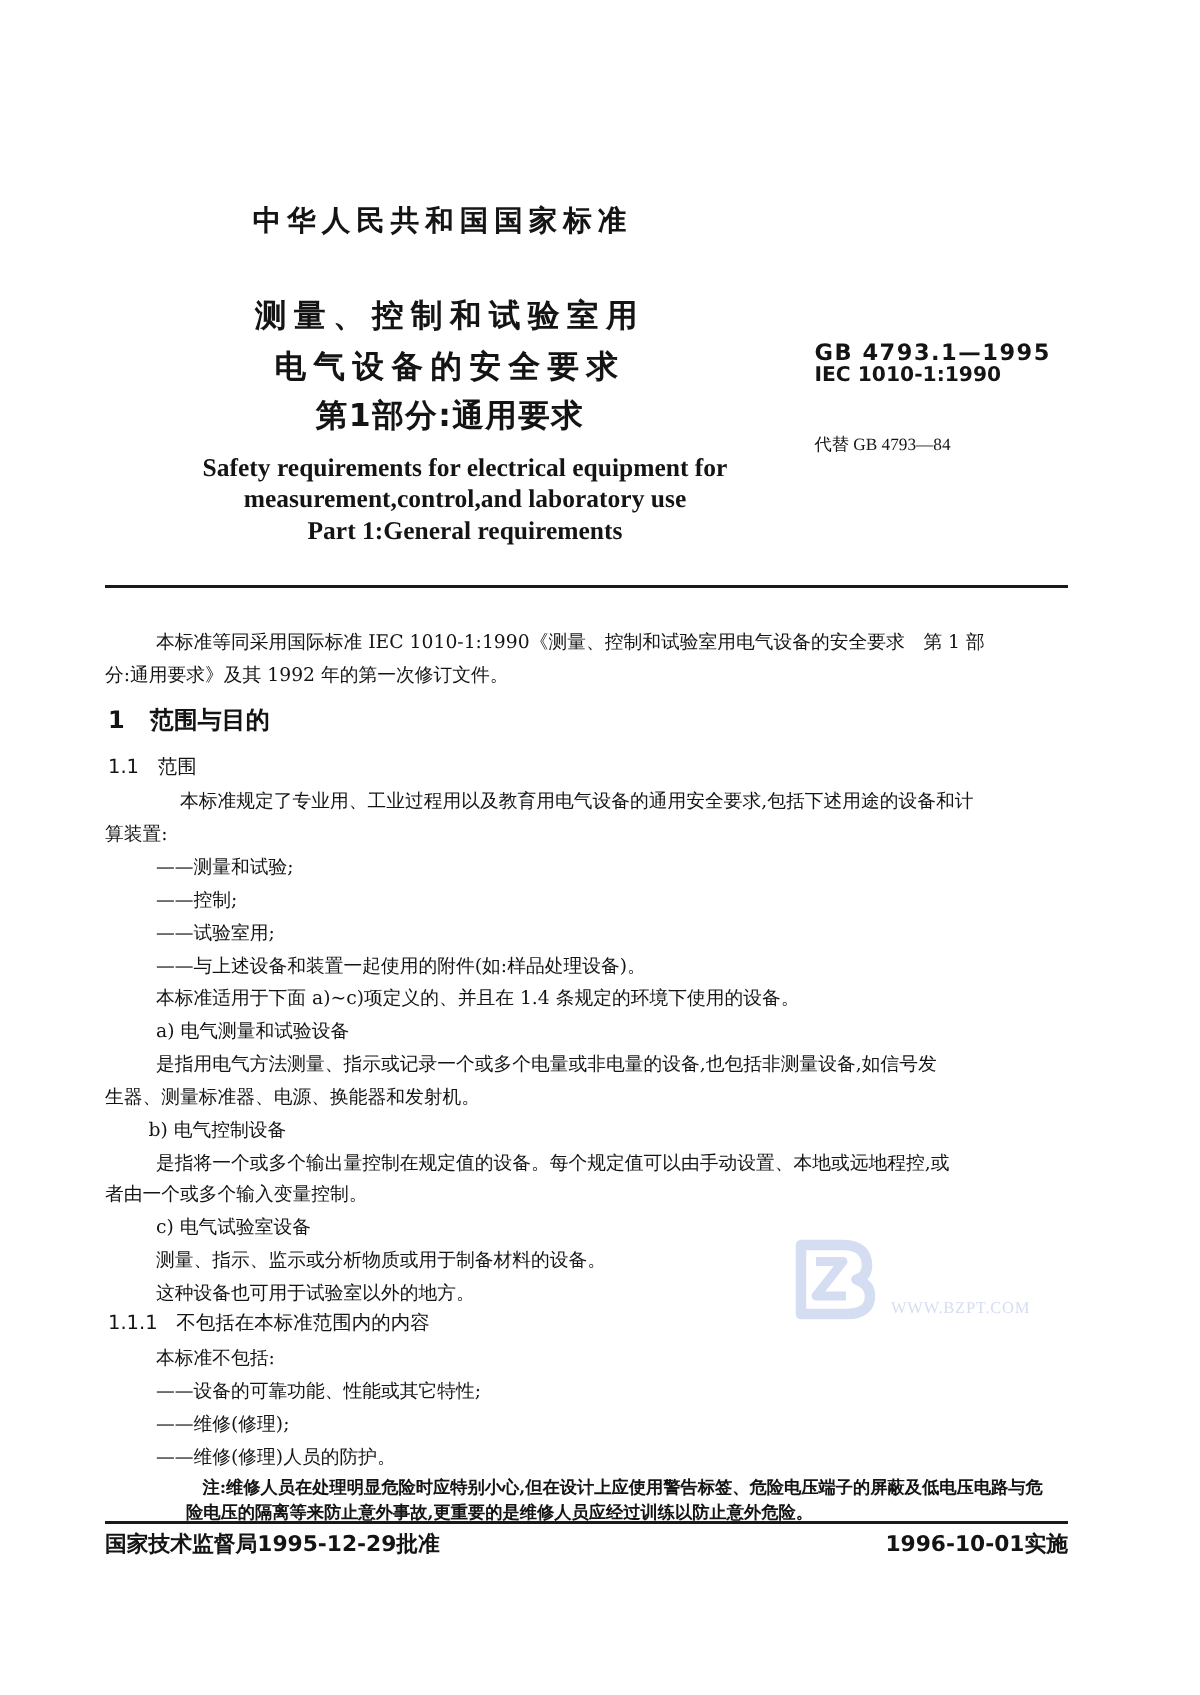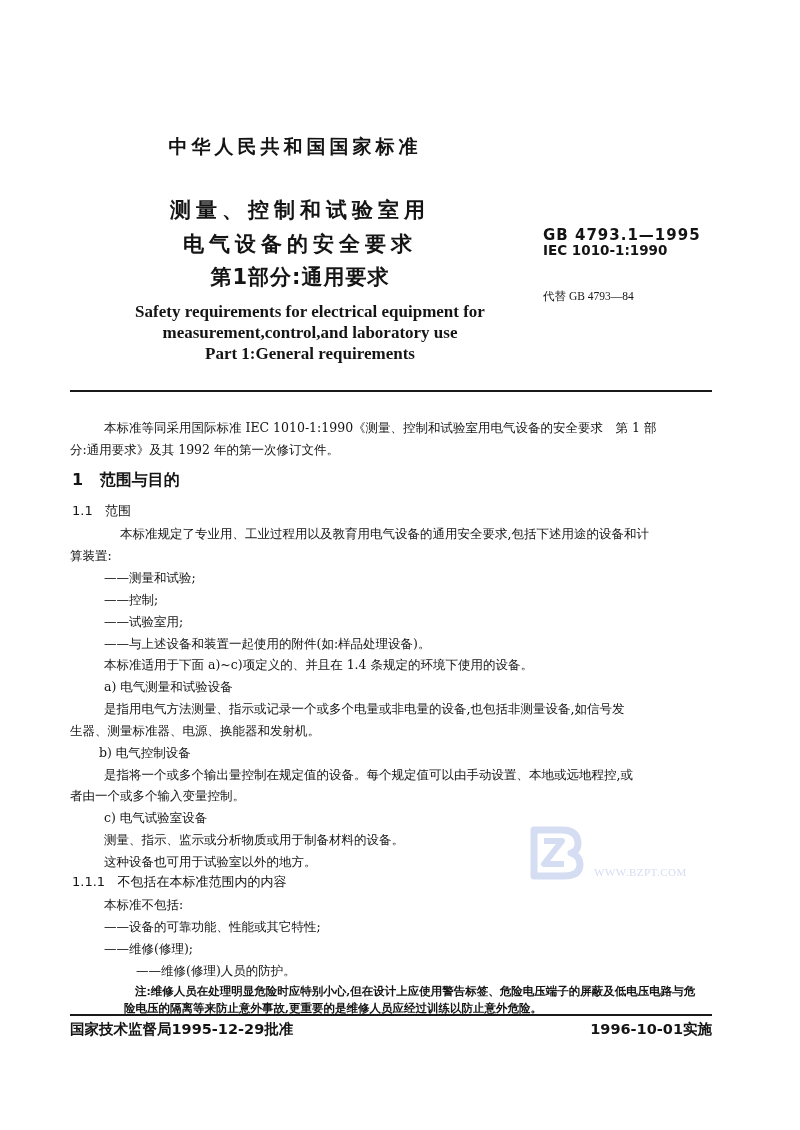--- a/index.html
+++ b/index.html
@@ -89,21 +89,21 @@
 <div class="abs p" style="left:104px; top:808px;">c) 电气试验室设备</div>
 <div class="abs p" style="left:104px; top:830px;">测量、指示、监示或分析物质或用于制备材料的设备。</div>
 <div class="abs p" style="left:104px; top:852px;">这种设备也可用于试验室以外的地方。</div>
 
 <div class="abs sans" style="left:72px; top:873px; font-size:13px;">
   <span>1.1.1</span>&nbsp;&nbsp;&nbsp;<span>不包括在本标准范围内的内容</span>
 </div>
 <div class="abs p" style="left:104px; top:895px;">本标准不包括:</div>
 <div class="abs p" style="left:104px; top:917px;">——设备的可靠功能、性能或其它特性;</div>
 <div class="abs p" style="left:104px; top:939px;">——维修(修理);</div>
-<div class="abs p" style="left:104px; top:961px;margin-left:32px;">——维修(修理)人员的防护。</div>
+<div class="abs p" style="left:104px; top:961px;">——维修(修理)人员的防护。</div>
 <div class="abs note" style="left:108px; top:982px;margin-left:27px;">注:维修人员在处理明显危险时应特别小心,但在设计上应使用警告标签、危险电压端子的屏蔽及低电压电路与危</div>
 <div class="abs note" style="left:124px; top:999px;">险电压的隔离等来防止意外事故,更重要的是维修人员应经过训练以防止意外危险。</div>
 
 <div class="abs watermark">
   <svg class="wm-logo" viewBox="0 0 56 56">
     <path d="M6 6 H34 Q50 6 50 20 Q50 27 43 29 Q52 32 52 40 Q52 52 36 52 H6 Z" fill="none" stroke="#d5ddf2" stroke-width="7" stroke-linejoin="round"></path>
     <path d="M16 17 H34 L16 40 H36" fill="none" stroke="#d5ddf2" stroke-width="6" stroke-linejoin="round"></path>
   </svg>
   <div class="wm-url">WWW.BZPT.COM</div>
 </div>

